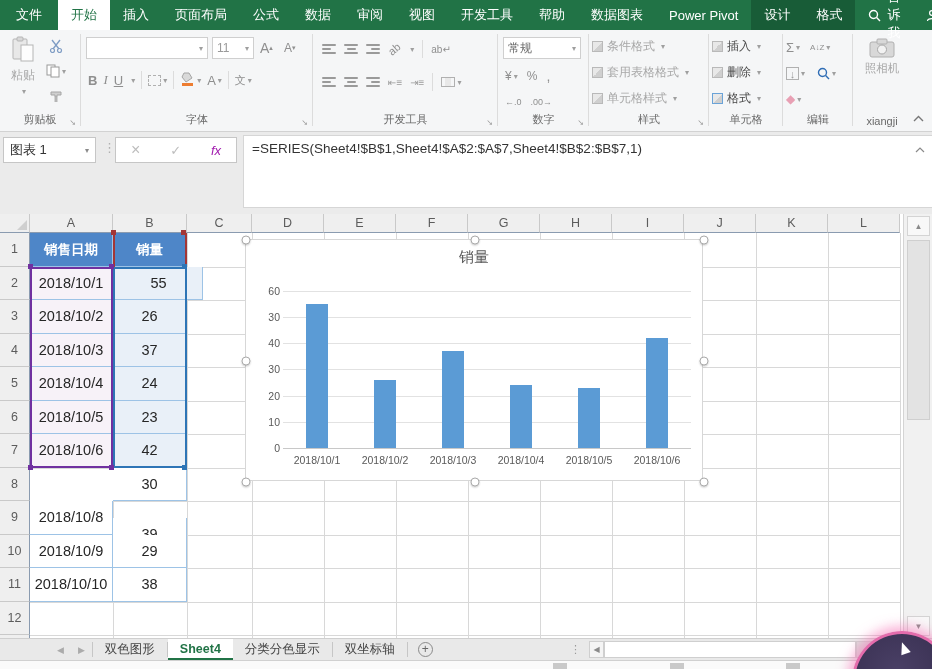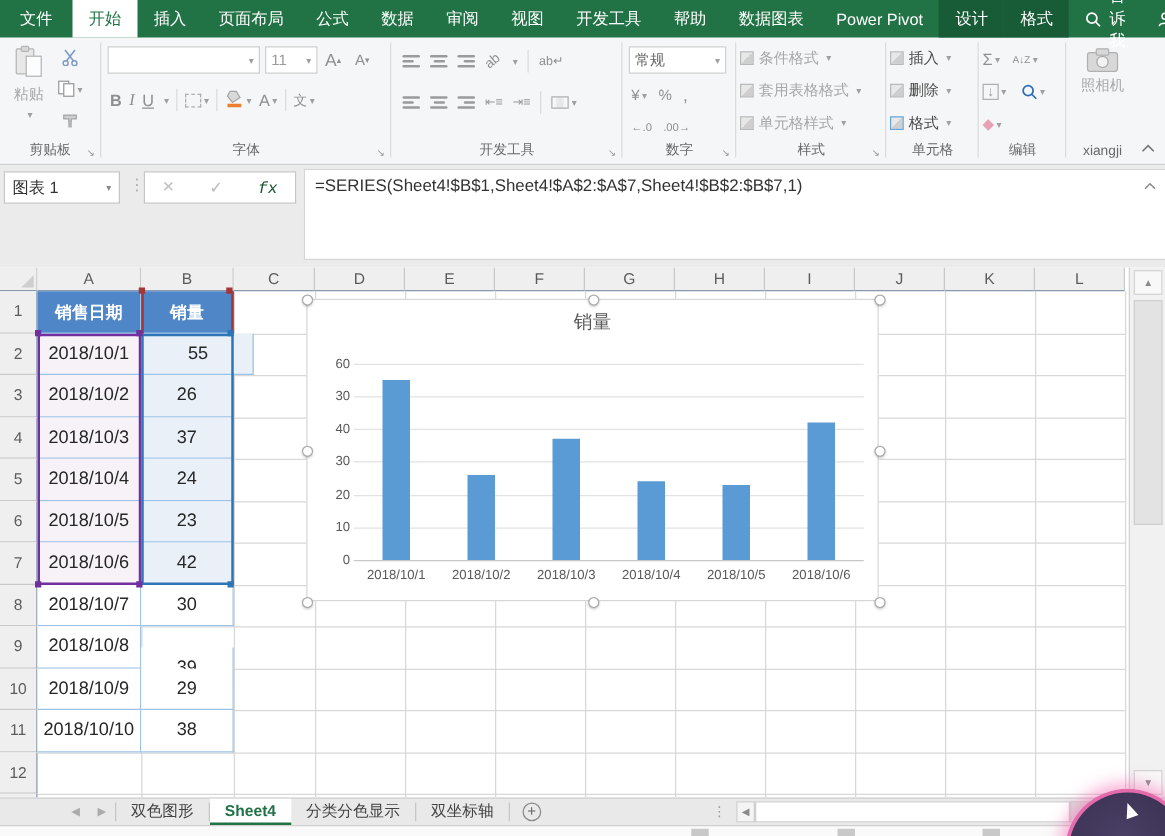--- a/index.html
+++ b/index.html
@@ -35,21 +35,21 @@
   .cellbtn { color:#4a4a4a; }
   .sqicon { width:11px; height:11px; border:1px solid #b9b9b9; background:linear-gradient(135deg,#e8e8e8 50%,#cfcfcf 50%); display:inline-block; }
   .collapse { position:absolute; right:8px; bottom:6px; color:#777; cursor:pointer; }
 
   
   .fbar { position:absolute; left:0; top:132px; width:932px; height:82px; background:#ebebeb; z-index:20; }
   .namebox { position:absolute; left:3px; top:5px; width:93px; height:26px; background:#fff; border:1px solid #c6c6c6; display:flex; align-items:center; justify-content:space-between; padding:0 6px; font-size:13px; color:#333; }
   .nb-dd { font-size:8px; color:#8a8a8a; }
   .fdots { position:absolute; left:103px; top:8px; color:#b0b0b0; font-size:13px; letter-spacing:0; }
   .fxbox { position:absolute; left:115px; top:5px; width:122px; height:26px; background:#fff; border:1px solid #c6c6c6; display:flex; align-items:center; justify-content:space-around; font-size:13px; }
-  .fxcancel { color:#bdbdbd; font-size:16px; } .fxok { color:#bdbdbd; } .fxfx { font-style:italic; color:#14532d; font-family:Liberation Mono, monospace; }
+  .fxcancel { color:#bdbdbd; font-size:16px; } .fxok { color:#bdbdbd; } .fxfx { font-style:italic; color:#a21caf; font-family:Liberation Sans, sans-serif; }
   .finput { position:absolute; left:243px; top:3px; right:0; height:73px; background:#fff; border:1px solid #d6d6d6; border-right:none; font-size:13.5px; color:#333; padding:5px 8px; white-space:nowrap; }
   .fcollapse { position:absolute; right:7px; top:12px; color:#8a8a8a; font-size:10px; }
 
   
   .gridwrap { position:absolute; left:0; top:212px; width:932px; height:426px; background:#fff; overflow:hidden; z-index:1; }
   .corner { position:absolute; left:0; top:2px; width:30px; height:19px; background:#efefef; border-right:1px solid #c9c9c9; border-bottom:1px solid #8a9bb0; }
   .corner:after { content:""; position:absolute; right:2px; bottom:2px; border-left:10px solid transparent; border-bottom:10px solid #cfcfcf; }
   .colhdr { position:absolute; background:#efefef; border-right:1px solid #c9c9c9; border-bottom:1px solid #8a9bb0; color:#5c5c5c; font-size:12.5px; text-align:center; line-height:18px; cursor:pointer; }
   .rowhdr { position:absolute; left:0; width:30px; background:#efefef; border-right:1px solid #8a9bb0; border-bottom:1px solid #c9c9c9; color:#5c5c5c; font-size:12.5px; text-align:center; cursor:pointer; }
   .gline { position:absolute; background:#d8d8d8; }
@@ -488,21 +488,20 @@
     <div class="cell catfill" style="left: 30px; top: 88px; width: 83px; height: 33.5px; line-height: 33.5px;">2018/10/2</div>
     <div class="cell valfill" style="left: 113px; top: 88px; width: 74px; height: 33.5px; line-height: 33.5px;">26</div>
     <div class="cell catfill" style="left: 30px; top: 121.5px; width: 83px; height: 33.5px; line-height: 33.5px;">2018/10/3</div>
     <div class="cell valfill" style="left: 113px; top: 121.5px; width: 74px; height: 33.5px; line-height: 33.5px;">37</div>
     <div class="cell catfill" style="left: 30px; top: 155px; width: 83px; height: 33.5px; line-height: 33.5px;">2018/10/4</div>
     <div class="cell valfill" style="left: 113px; top: 155px; width: 74px; height: 33.5px; line-height: 33.5px;">24</div>
     <div class="cell catfill" style="left: 30px; top: 188.5px; width: 83px; height: 33.5px; line-height: 33.5px;">2018/10/5</div>
     <div class="cell valfill" style="left: 113px; top: 188.5px; width: 74px; height: 33.5px; line-height: 33.5px;">23</div>
     <div class="cell catfill" style="left: 30px; top: 222px; width: 83px; height: 33.5px; line-height: 33.5px;">2018/10/6</div>
     <div class="cell valfill" style="left: 113px; top: 222px; width: 74px; height: 33.5px; line-height: 33.5px;">42</div>
-    <div class="cell" style="left: 30px; top: 255.5px; width: 83px; height: 33.5px; line-height: 33.5px;">2018/10/7</div>
     <div class="cell" style="left: 113px; top: 255.5px; width: 74px; height: 33.5px; line-height: 33.5px;">30</div>
     <div class="cell" style="left: 30px; top: 289px; width: 83px; height: 33.5px; line-height: 33.5px;">2018/10/8</div>
     <div class="cell" style="left: 113px; top: 289px; width: 74px; height: 33.5px; line-height: 33.5px; margin-top: 17px;">39</div>
     <div class="cell" style="left: 30px; top: 322.5px; width: 83px; height: 33.5px; line-height: 33.5px;">2018/10/9</div>
     <div class="cell" style="left: 113px; top: 322.5px; width: 74px; height: 33.5px; line-height: 33.5px;">29</div>
     <div class="cell" style="left: 30px; top: 356px; width: 83px; height: 33.5px; line-height: 33.5px;">2018/10/10</div>
     <div class="cell" style="left: 113px; top: 356px; width: 74px; height: 33.5px; line-height: 33.5px;">38</div>
     <div class="selbox" style="left: 30px; top: 54.5px; width: 83px; height: 201px; border: 2px solid rgb(112, 48, 160);"></div>
     <div class="selbox" style="left: 113px; top: 54.5px; width: 74px; height: 201px; border: 2px solid rgb(46, 117, 182);"></div>
     <div class="selbox" style="left: 113px; top: 21px; width: 74px; height: 33.5px; border-left: 2px solid rgb(163, 54, 54); border-right: 2px solid rgb(163, 54, 54);"></div>

